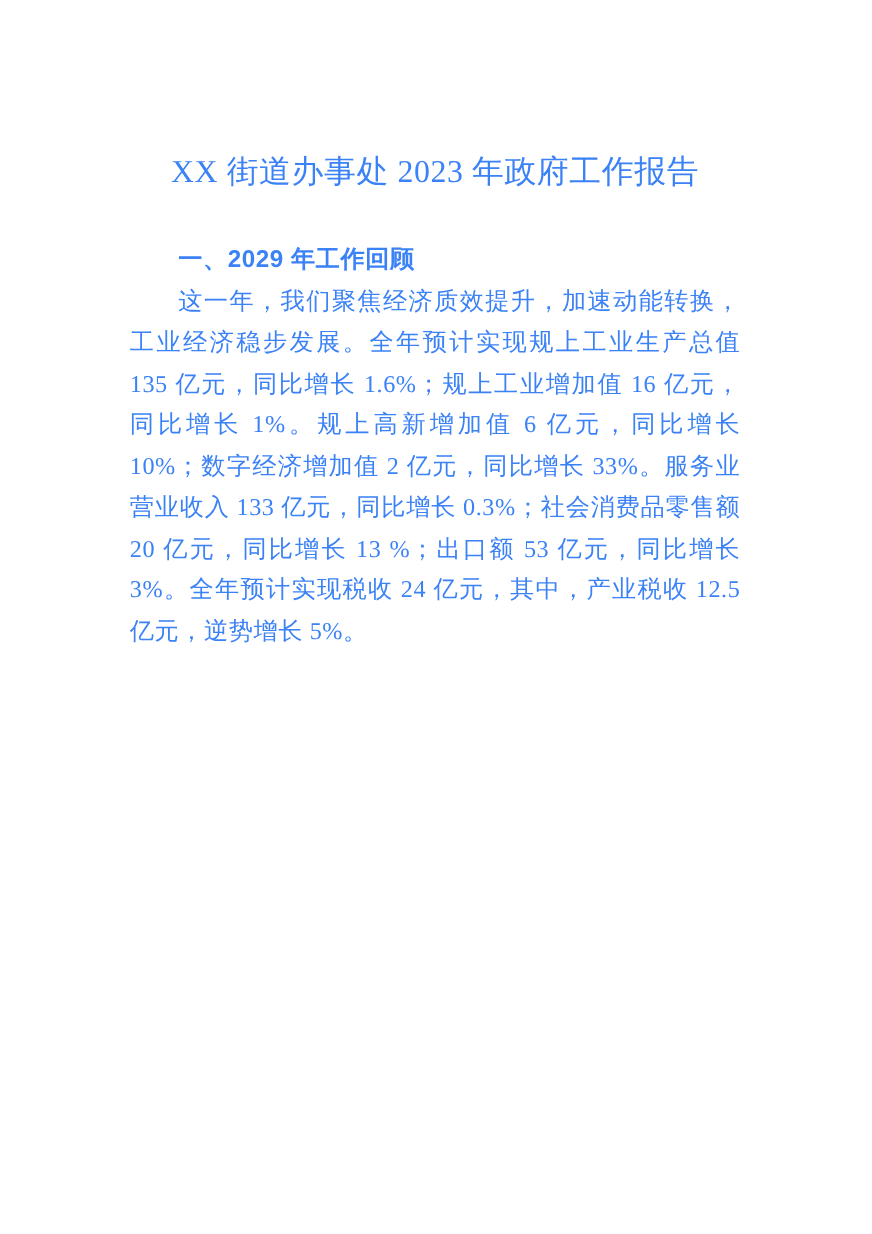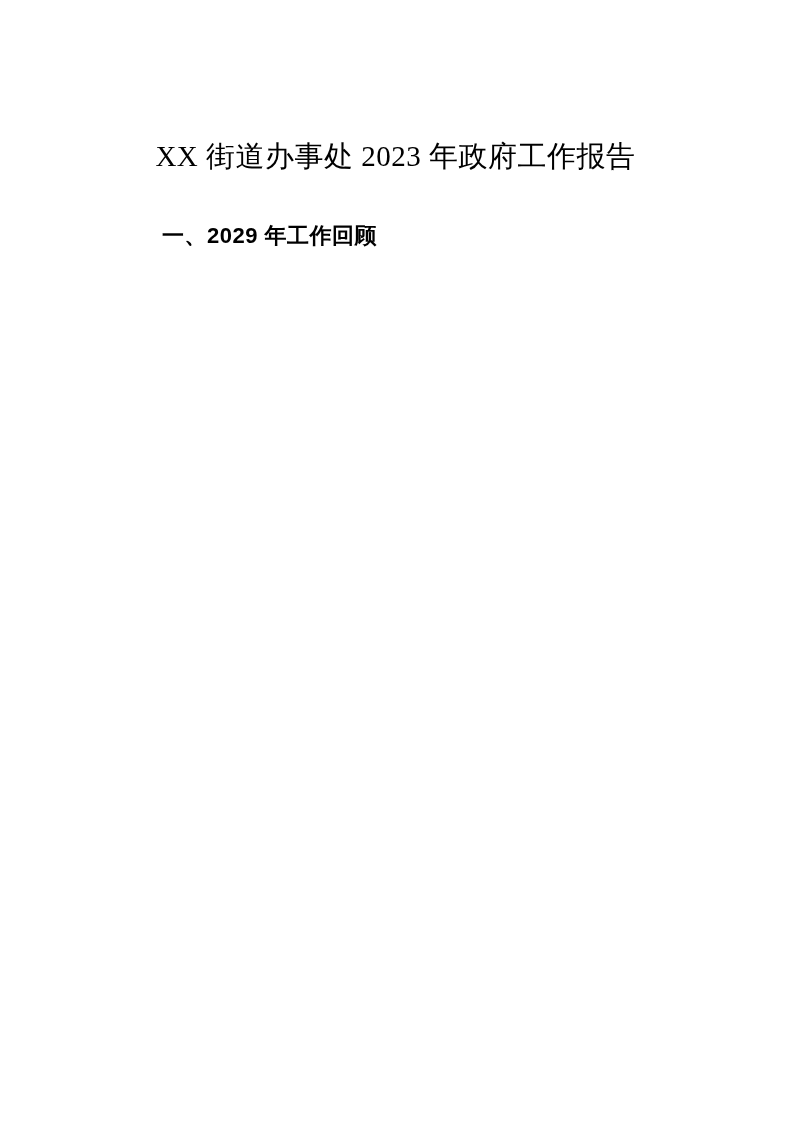--- a/index.html
+++ b/index.html
@@ -5,21 +5,21 @@
   html, body {
     margin: 0;
     padding: 0;
     background: #ffffff;
   }
   .page {
     position: relative;
     width: 793px;
     height: 1122px;
     background: #ffffff;
-    color: #000000;
+    color: #3b82f6;
     overflow: hidden;
     box-sizing: border-box;
     padding: 0 120px 0 118px;
   }
   .doc-title {
     margin: 136px 0 0 0;
     font-family: "Liberation Serif", "DejaVu Serif", serif;
     font-weight: normal;
     font-size: 29px;
     line-height: 40px;
@@ -45,13 +45,14 @@
     text-indent: 2em;
     letter-spacing: 0.5px;
   }
 </style>
 </head>
 <body>
 
 <div class="page">
   <h1 class="doc-title">XX 街道办事处 2023 年政府工作报告</h1>
   <h2 class="section-heading">一、2029 年工作回顾</h2>
+  <p class="body-para">这一年，我们聚焦经济质效提升，加速动能转换，工业经济稳步发展。全年预计实现规上工业生产总值 135 亿元，同比增长 1.6%；规上工业增加值 16 亿元，同比增长 1%。规上高新增加值 6 亿元，同比增长 10%；数字经济增加值 2 亿元，同比增长 33%。服务业营业收入 133 亿元，同比增长 0.3%；社会消费品零售额 20 亿元，同比增长 13 %；出口额 53 亿元，同比增长 3%。全年预计实现税收 24 亿元，其中，产业税收 12.5 亿元，逆势增长 5%。</p>
 </div>
 
 </body></html>

